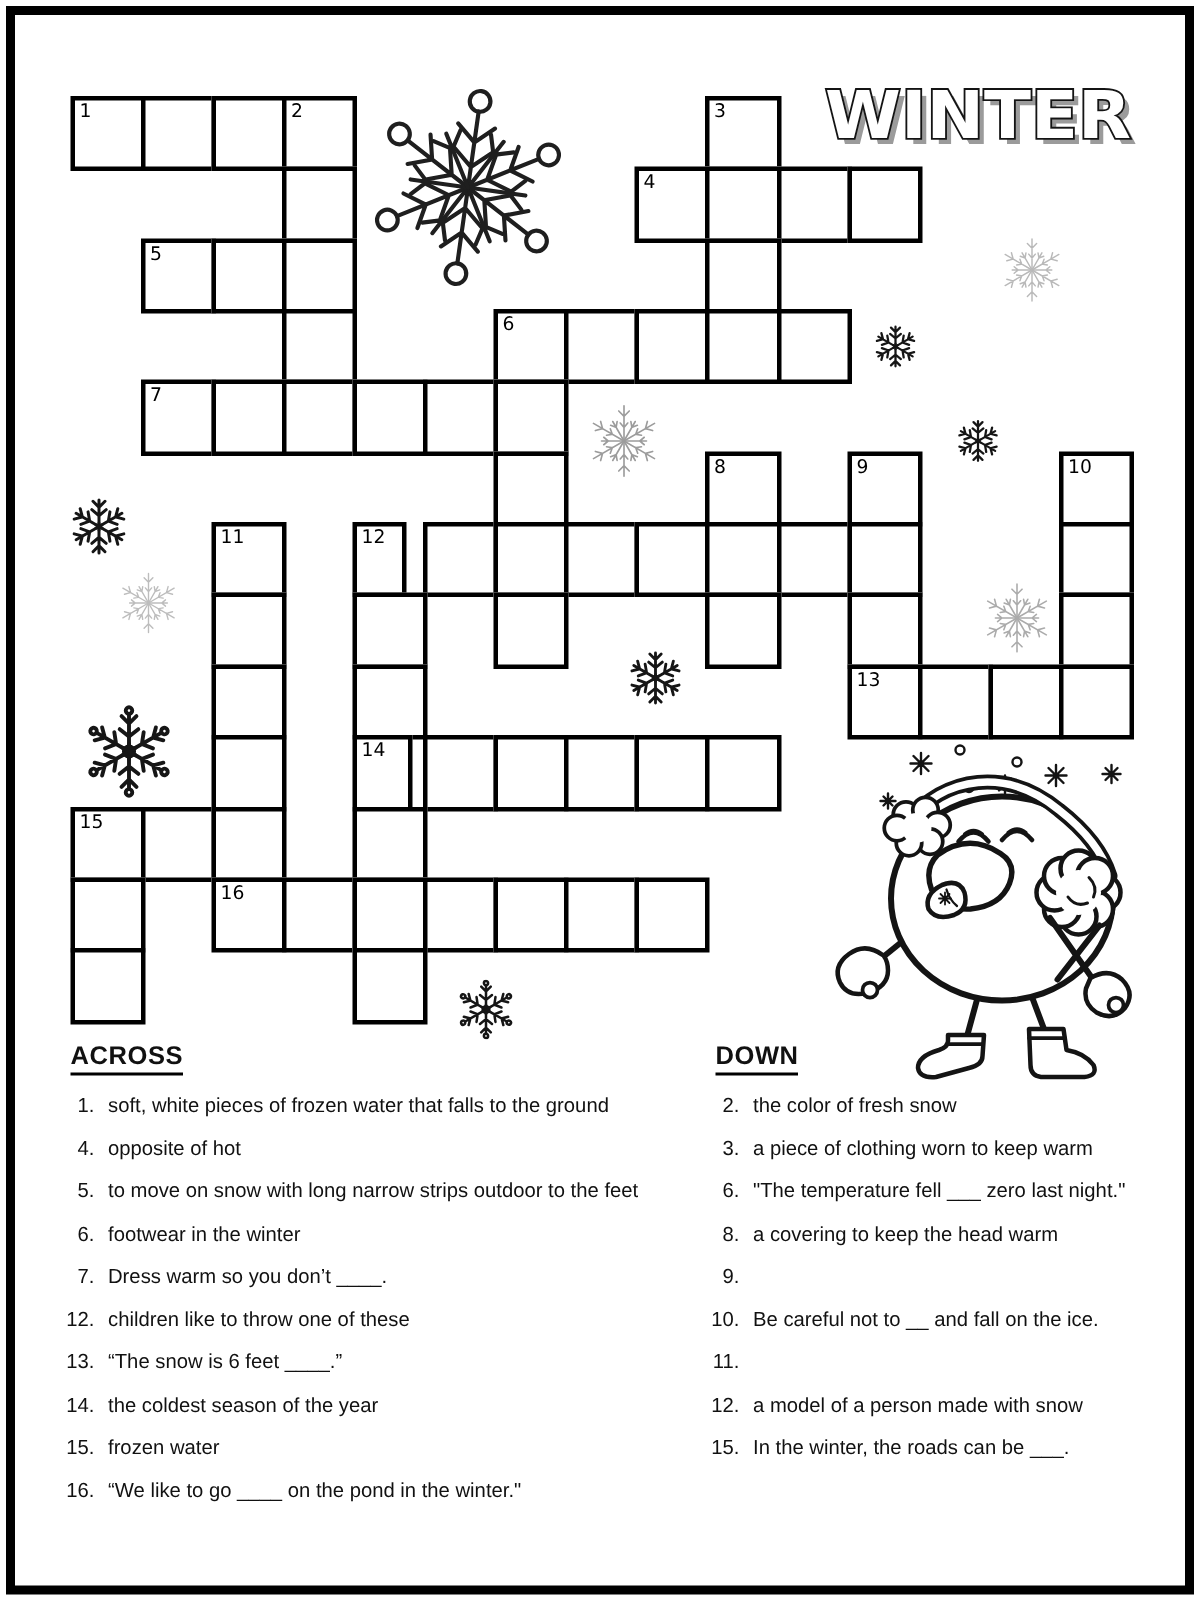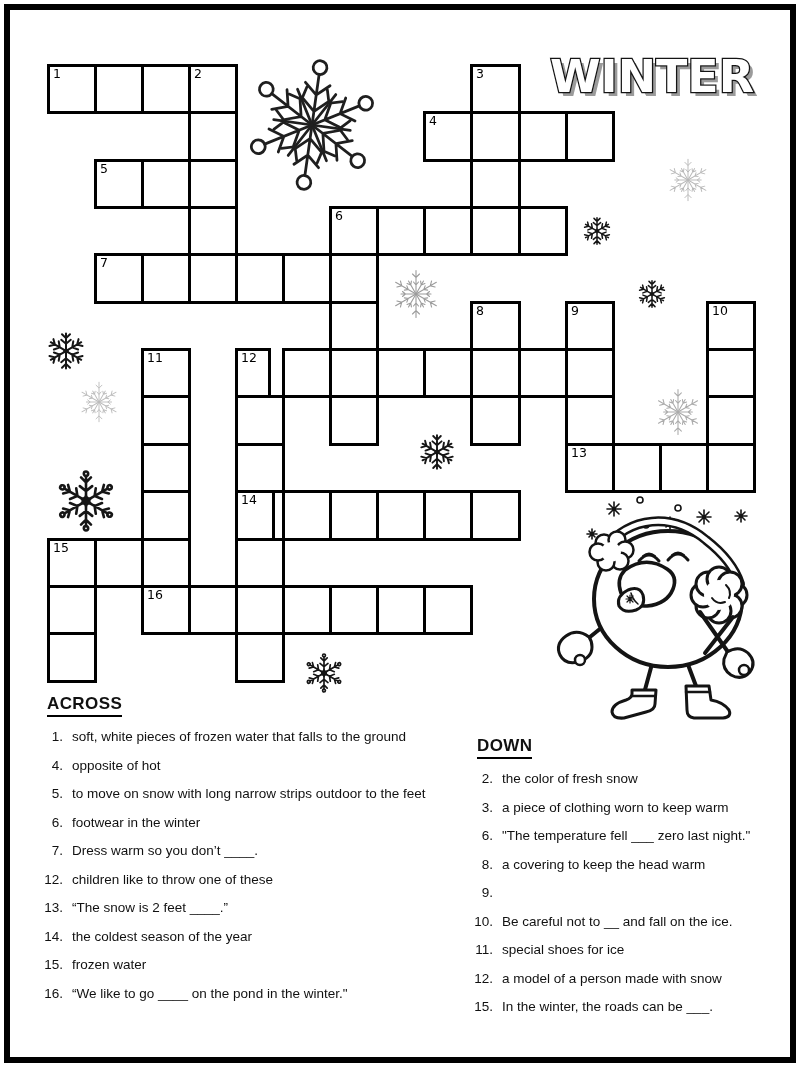--- a/index.html
+++ b/index.html
@@ -12,21 +12,21 @@
   .cell{position:absolute;box-sizing:border-box;border:3px solid #000;background:#fff;}
   .cellnum{position:absolute;left:3px;top:1px;font-size:12.5px;line-height:1;
            font-family:"DejaVu Sans",sans-serif;color:#000;}
   
   .deco{position:absolute;left:0;top:0;width:800px;height:1067px;pointer-events:none;}
   
   .title-svg{position:absolute;top:46px;right:36px;width:222px;height:64px;}
   
   .clues{position:absolute;color:#111;}
   .clues-across{left:37px;top:694px;width:412px;}
-  .clues-down{left:467px;top:694px;width:326px;margin-top:42px;}
+  .clues-down{left:467px;top:694px;width:326px;}
   .clue-header{display:inline-block;margin:0 0 12px 10px;font-size:17px;font-weight:bold;
                letter-spacing:.4px;border-bottom:2.5px solid #000;padding-bottom:1px;}
   .clue{display:flex;margin-bottom:13px;font-size:13.5px;line-height:15.5px;}
   .clue .num{flex:none;width:26px;text-align:right;margin-right:9px;}
   .clue .txt{flex:1;}
   .clue.justify .txt{text-align:justify;}
   
   .brand{position:absolute;right:22px;top:1014px;font-size:26px;font-weight:bold;
          letter-spacing:0;color:#1d1ad1;}
 </style>
@@ -395,21 +395,21 @@
         <div class="clue">
           <span class="num">7.</span>
           <span class="txt">Dress warm so you don’t ____.</span>
         </div>
         <div class="clue">
           <span class="num">12.</span>
           <span class="txt">children like to throw one of these</span>
         </div>
         <div class="clue">
           <span class="num">13.</span>
-          <span class="txt">“The snow is 2 feet ____.”</span>
+          <span class="txt">“The snow is 6 feet ____.”</span>
         </div>
         <div class="clue">
           <span class="num">14.</span>
           <span class="txt">the coldest season of the year</span>
         </div>
         <div class="clue">
           <span class="num">15.</span>
           <span class="txt">frozen water</span>
         </div>
         <div class="clue">
@@ -439,21 +439,20 @@
         </div>
         <div class="clue justify">
           <span class="num">9.</span>
         </div>
         <div class="clue">
           <span class="num">10.</span>
           <span class="txt">Be careful not to __ and fall on the ice.</span>
         </div>
         <div class="clue">
           <span class="num">11.</span>
-          <span class="txt">special shoes for ice</span>
         </div>
         <div class="clue">
           <span class="num">12.</span>
           <span class="txt">a model of a person made with snow</span>
         </div>
         <div class="clue">
           <span class="num">15.</span>
           <span class="txt">In the winter, the roads can be ___.</span>
         </div>
       </div>

